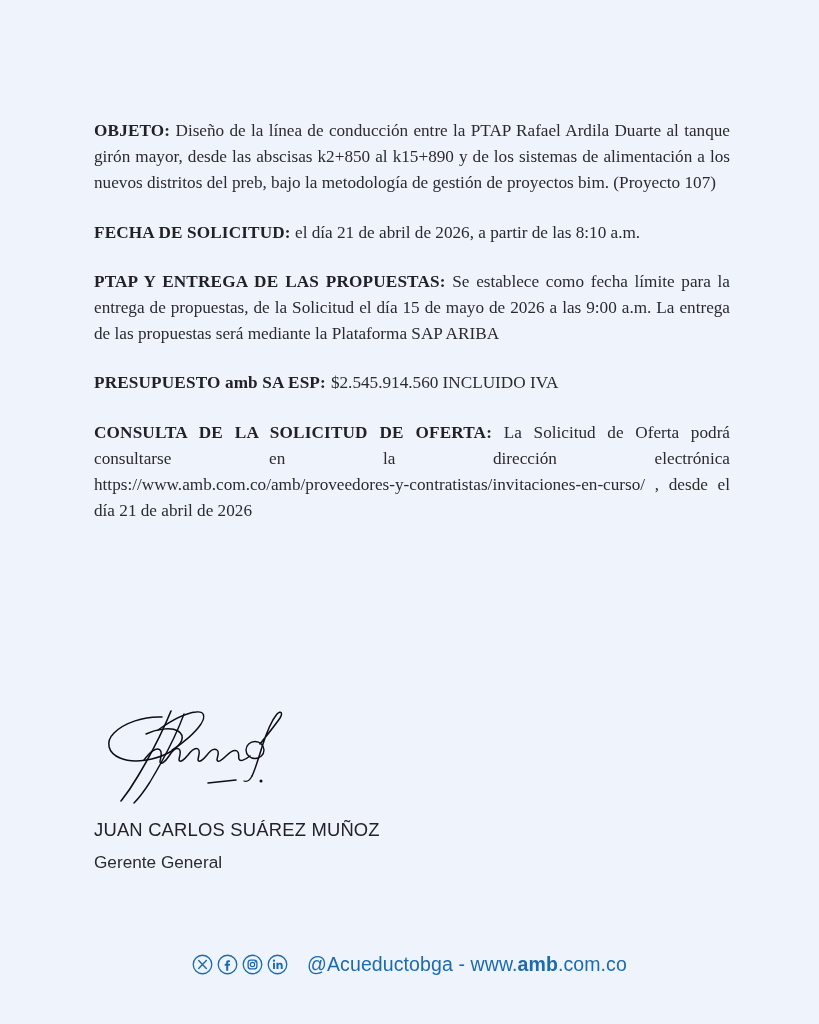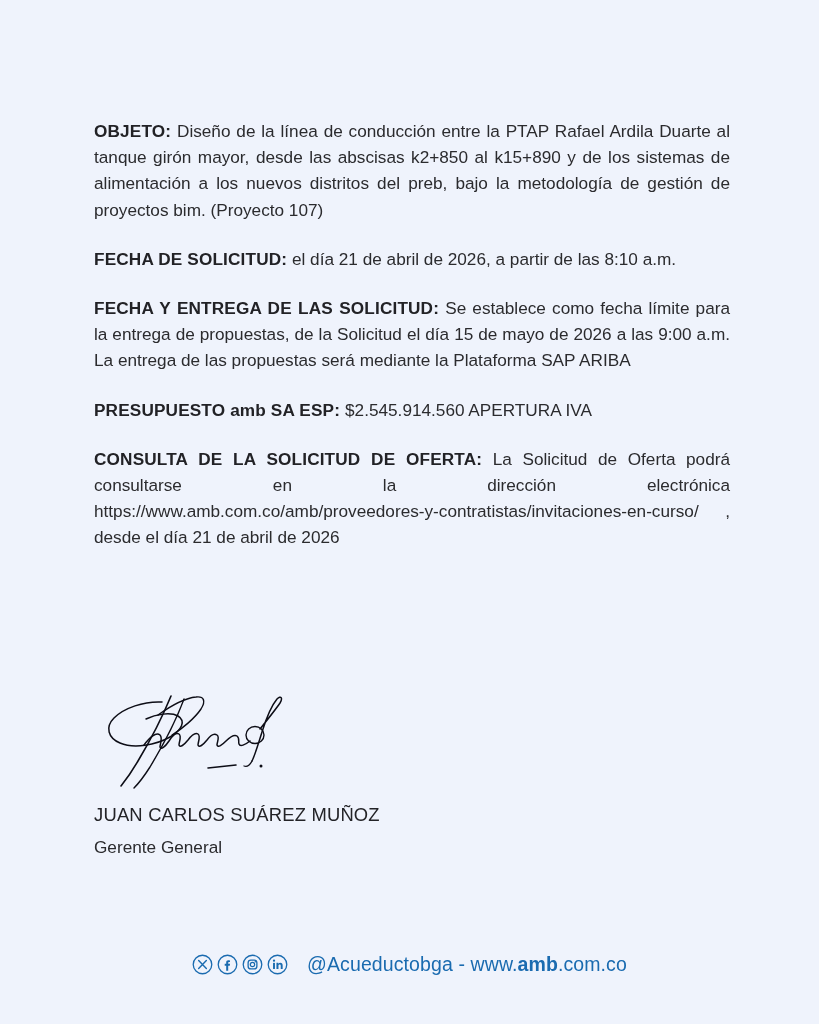--- a/index.html
+++ b/index.html
@@ -34,20 +34,21 @@
 
   .para {
     font-size: 17.2px;
     line-height: 26.2px;
     text-align: justify;
     text-justify: inter-word;
     color: #2b2b2e;
     margin: 0 0 23px 0;
     -webkit-hyphens: none;
     hyphens: none;
+    font-family: Liberation Serif, serif;
   }
   .para:last-child { margin-bottom: 0; }
 
   .para .lbl {
     font-weight: bold;
     color: #222226;
     letter-spacing: 0.15px;
   }
 
   
@@ -59,21 +60,21 @@
   .para .url {
     white-space: nowrap;
   }
 
   .nbsp-gap { display: inline-block; width: 5px; }
 
   
   .sig-block {
     position: absolute;
     left: 94px;
-    top: 685px;
+    top: 700px;
     width: 430px;
   }
   .sig-img {
     display: block;
     width: 212px;
     height: 108px;
     margin-left: 4px;
   }
   .sig-name {
     font-size: 18.4px;
@@ -131,25 +132,25 @@
 
     <p class="para">
       <span class="lbl">OBJETO:</span><span> Diseño de la línea de conducción entre la PTAP Rafael Ardila Duarte al tanque girón mayor, desde las abscisas k2+850 al k15+890 y de los sistemas de alimentación a los nuevos distritos del preb, bajo la metodología de gestión de proyectos bim. (Proyecto 107)</span>
     </p>
 
     <p class="para">
       <span class="lbl">FECHA DE SOLICITUD:</span><span> el día 21 de abril de 2026, a partir de las 8:10 a.m.</span>
     </p>
 
     <p class="para">
-      <span class="lbl">FECHA Y ENTREGA DE LAS SOLICITUD:</span><span> Se establece como fecha límite para la entrega de propuestas, de la Solicitud el día 15 de mayo de 2026 a las 9:00 a.m. La entrega de las propuestas será mediante la Plataforma SAP ARIBA</span>
-    </p>
-
-    <p class="para">
-      <span class="lbl">PRESUPUESTO amb SA ESP:</span><span class="nbsp-gap"></span><span>$2.545.914.560 APERTURA IVA</span>
+      <span class="lbl">PTAP Y ENTREGA DE LAS PROPUESTAS:</span><span> Se establece como fecha límite para la entrega de propuestas, de la Solicitud el día 15 de mayo de 2026 a las 9:00 a.m. La entrega de las propuestas será mediante la Plataforma SAP ARIBA</span>
+    </p>
+
+    <p class="para">
+      <span class="lbl">PRESUPUESTO amb SA ESP:</span><span class="nbsp-gap"></span><span>$2.545.914.560 INCLUIDO IVA</span>
     </p>
 
     <p class="para has-url">
       <span class="lbl">CONSULTA DE LA SOLICITUD DE OFERTA:</span><span> La Solicitud de Oferta podrá consultarse en la dirección electrónica </span><span class="url">https://www.amb.com.co/amb/proveedores-y-contratistas/invitaciones-en-curso/</span><span> , desde el día 21 de abril de 2026</span>
     </p>
 
   </div>
 
   <div class="sig-block">
     <svg class="sig-img" viewBox="0 0 212 108" aria-hidden="true">

